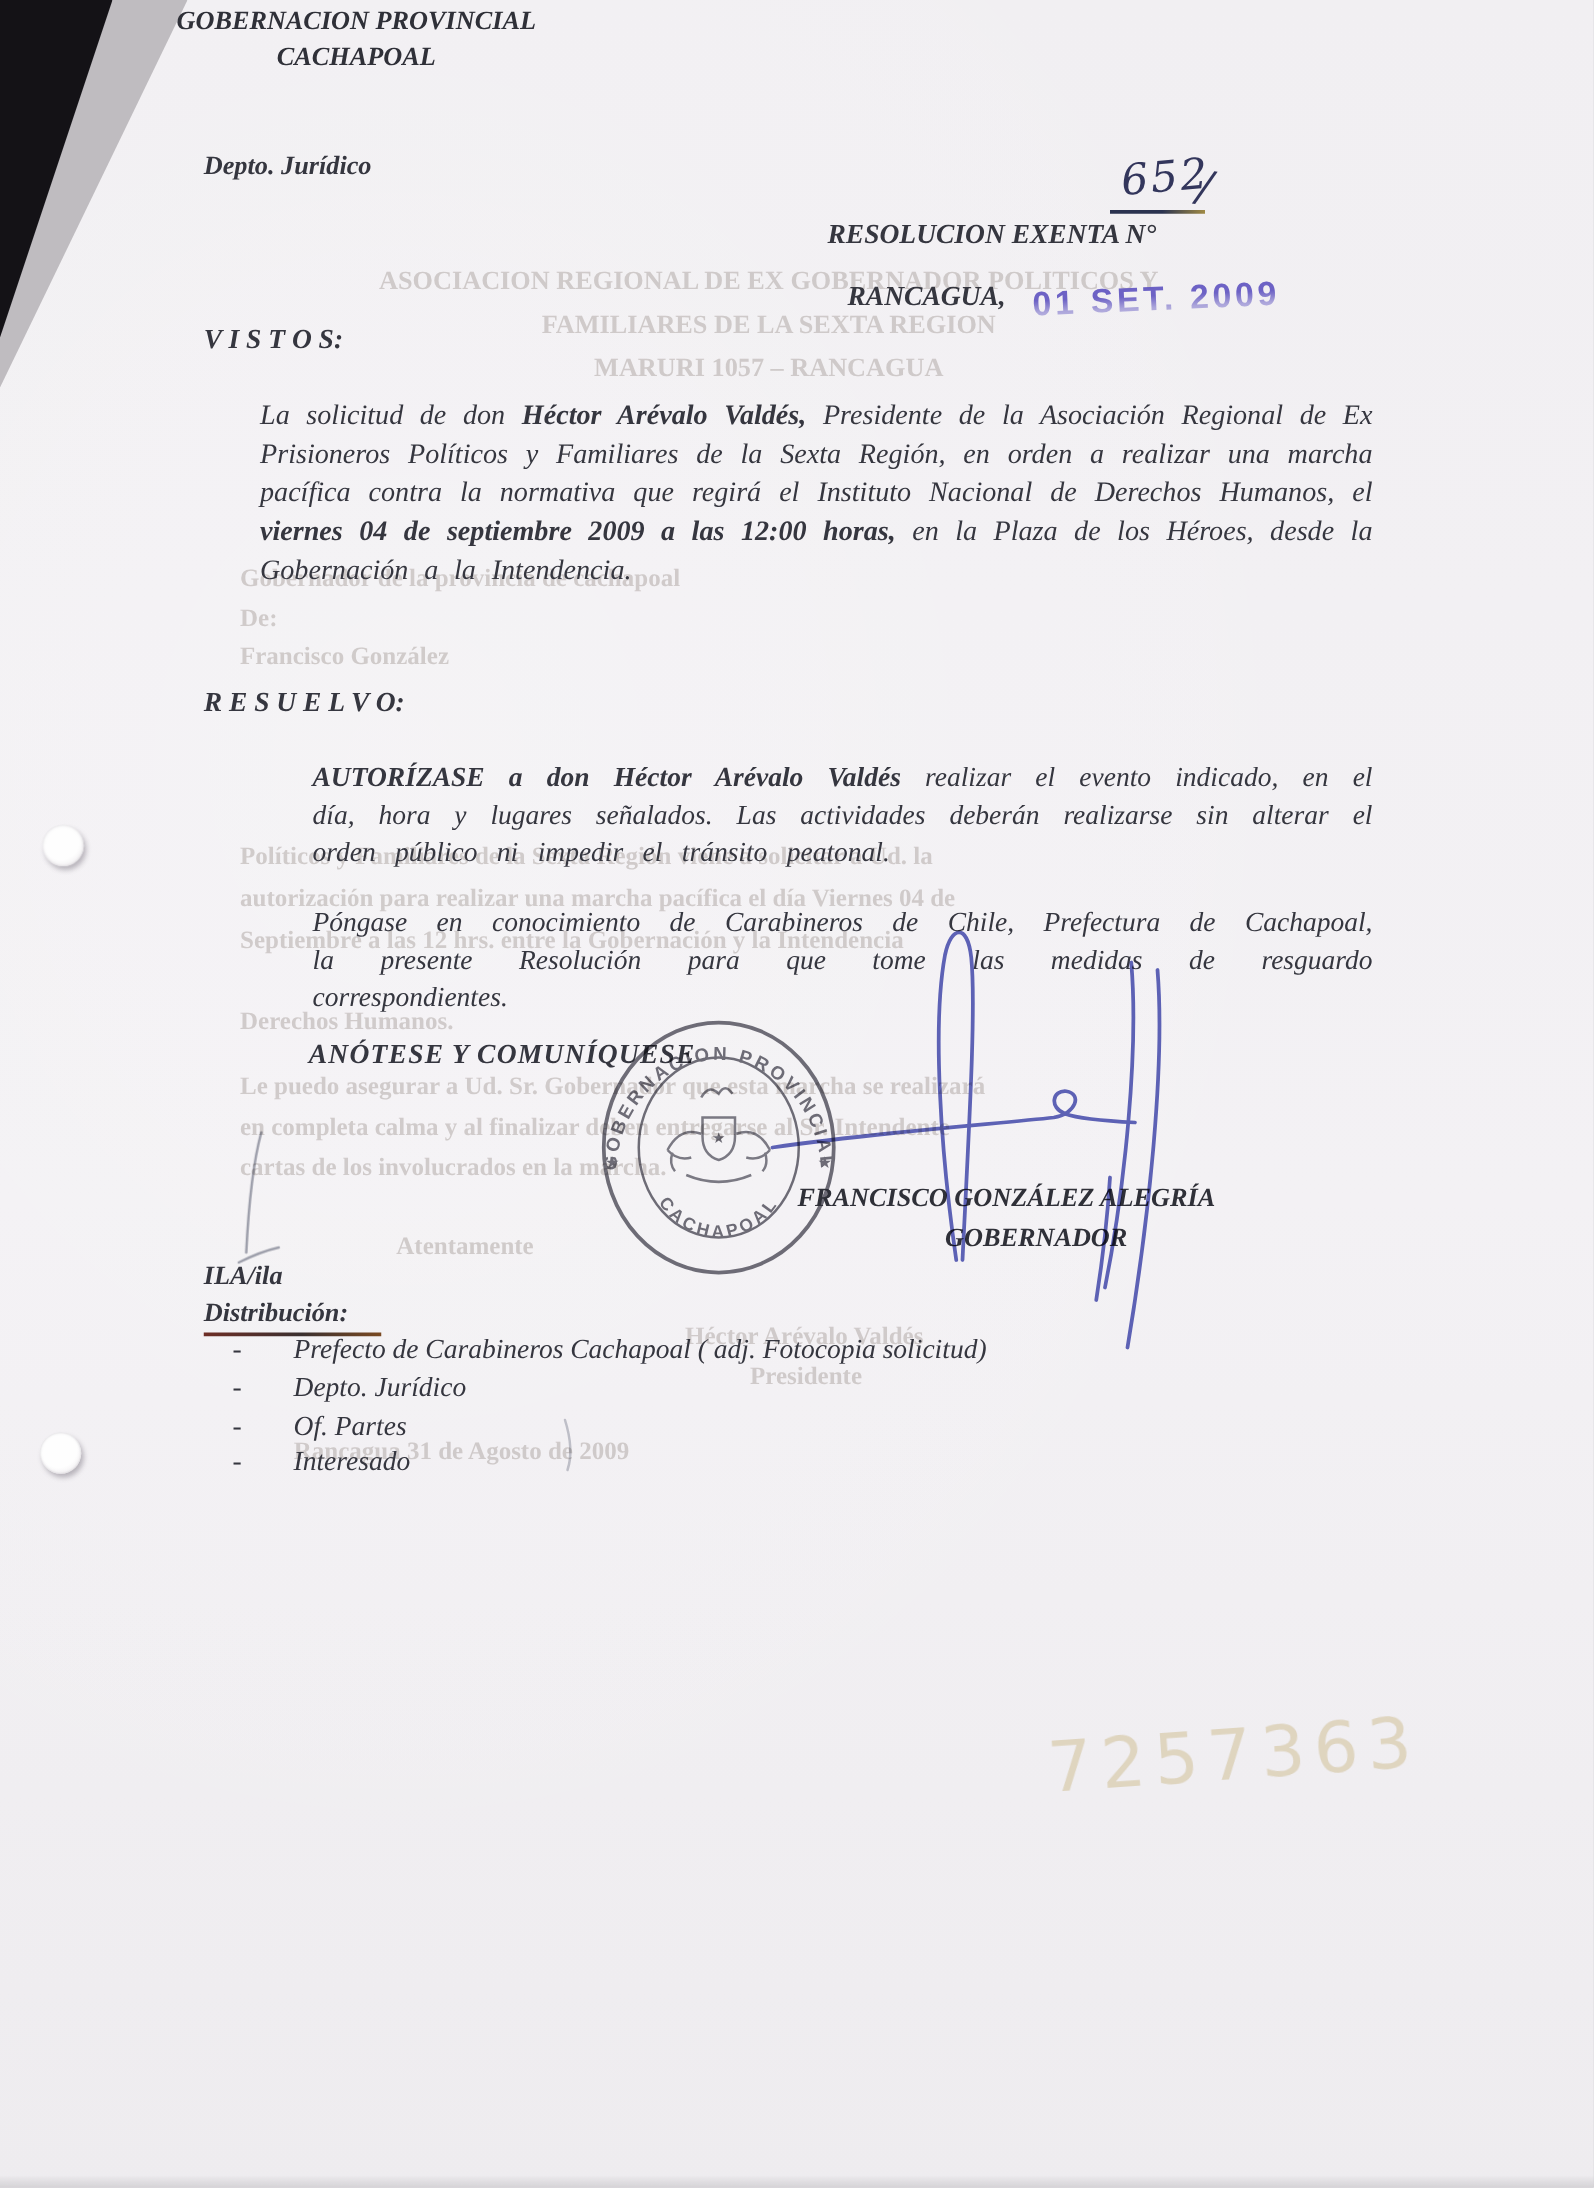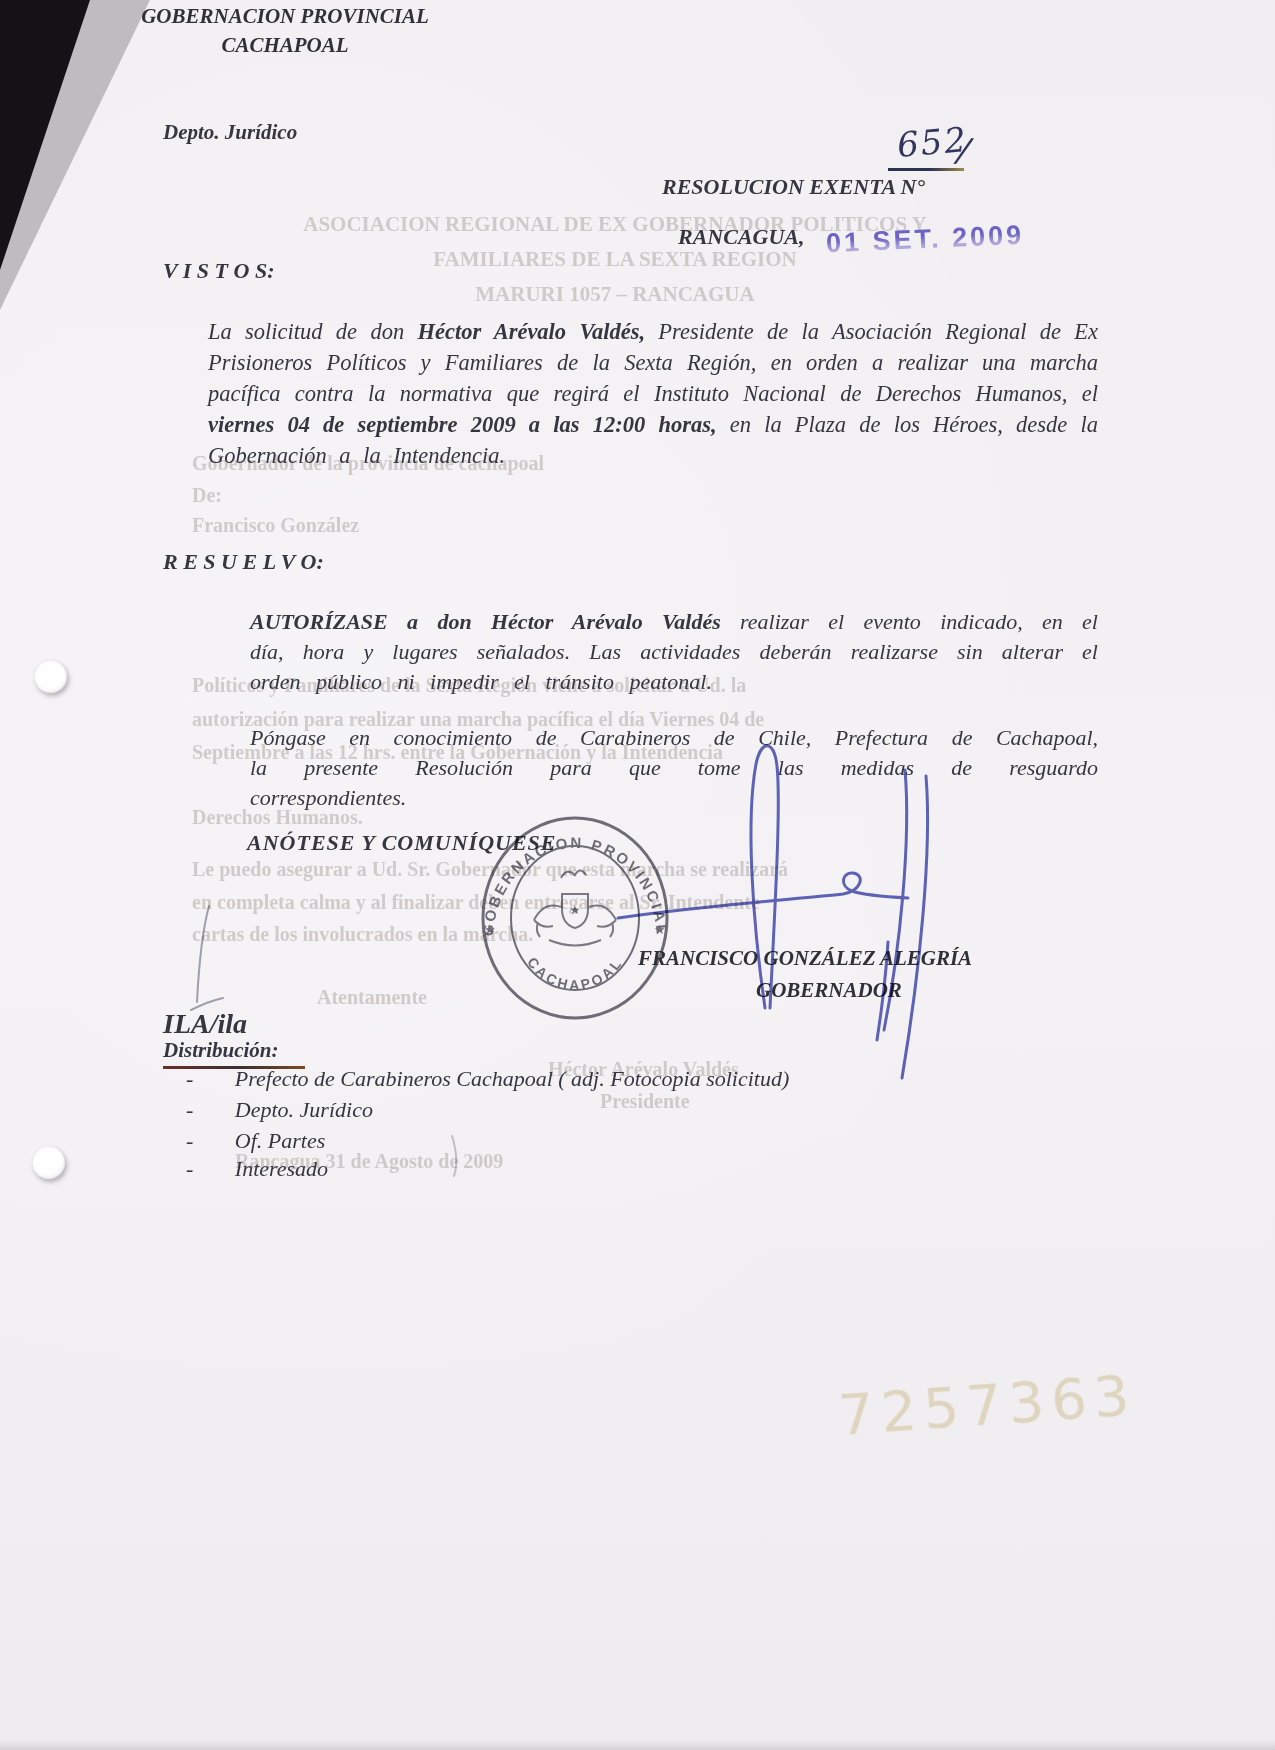--- a/index.html
+++ b/index.html
@@ -141,21 +141,21 @@
       <path d="M 905,770 C 911,840 900,950 884,1030"></path>
       <path d="M 926,776 C 932,850 920,970 902,1078"></path>
       <path d="M 888,942 C 886,975 882,1008 877,1040"></path>
     </g>
     <g stroke="#5a5f73" stroke-width="2" fill="none" stroke-linecap="round" opacity=".55">
       <path d="M 197,1002 C 199,962 203,928 209,906 M 191,1010 C 203,1004 214,1000 223,998"></path>
       <path opacity=".6" d="M 452,1136 C 457,1152 458,1164 454,1176"></path>
     </g>
   </svg>
 
-  <div class="abs b it nowrap" style="left:163px;top:1008px;font-size:28px;">ILA/ila</div>
+  <div class="abs b it nowrap" style="left:163px;top:1008px;font-size:21px;">ILA/ila</div>
   <div class="abs b it nowrap" style="left:163px;top:1038px;font-size:21px;">Distribución:</div>
   <div class="abs" style="left:163px;top:1066px;width:142px;height:3px;background:linear-gradient(90deg,#6e2e26,#3a3030 55%,#7a4a22);"></div>
 
   <div class="abs" style="left:186px;top:1066px;">
     <div class="doc" style="position:absolute;left:0;top:0;white-space:nowrap;">
       <span>-</span>
       <span style="padding-left:36px;">Prefecto de Carabineros  Cachapoal ( adj. Fotocopia solicitud)</span>
     </div>
     <div class="doc" style="position:absolute;left:0;top:31px;white-space:nowrap;">
       <span>-</span>

